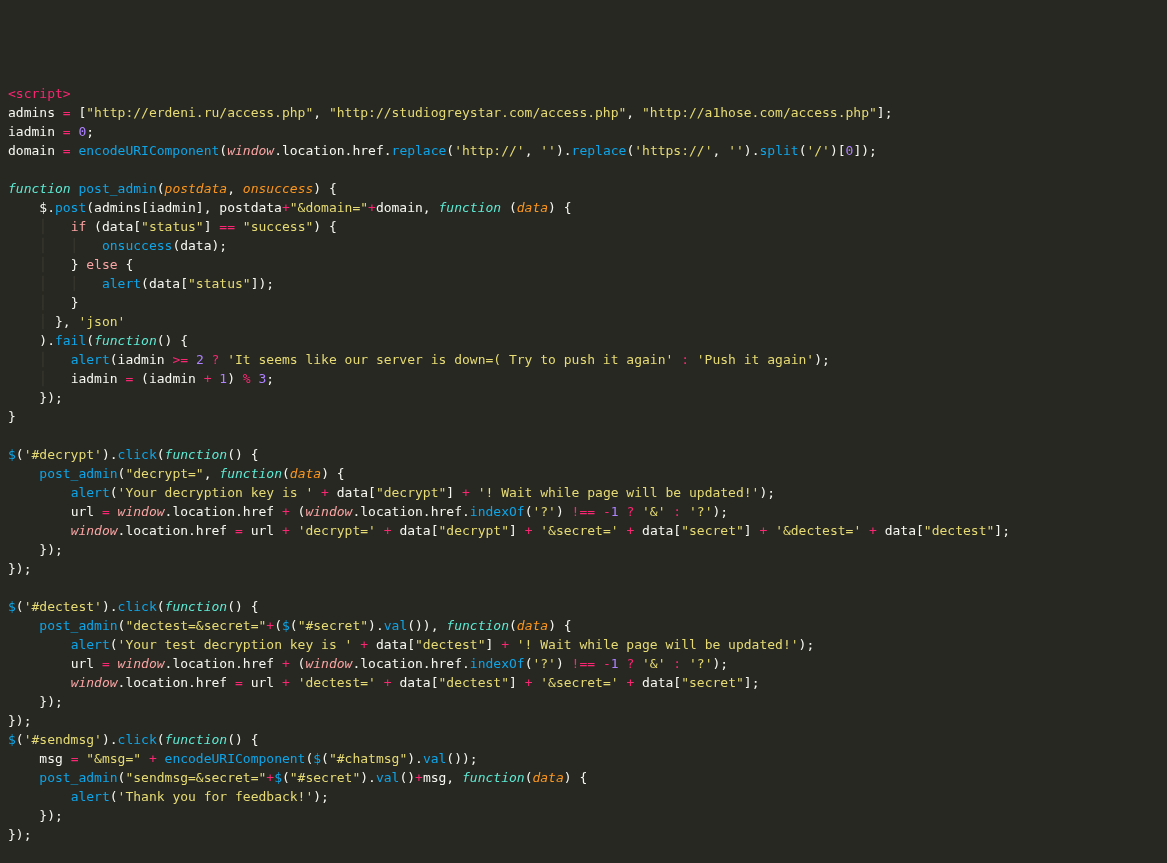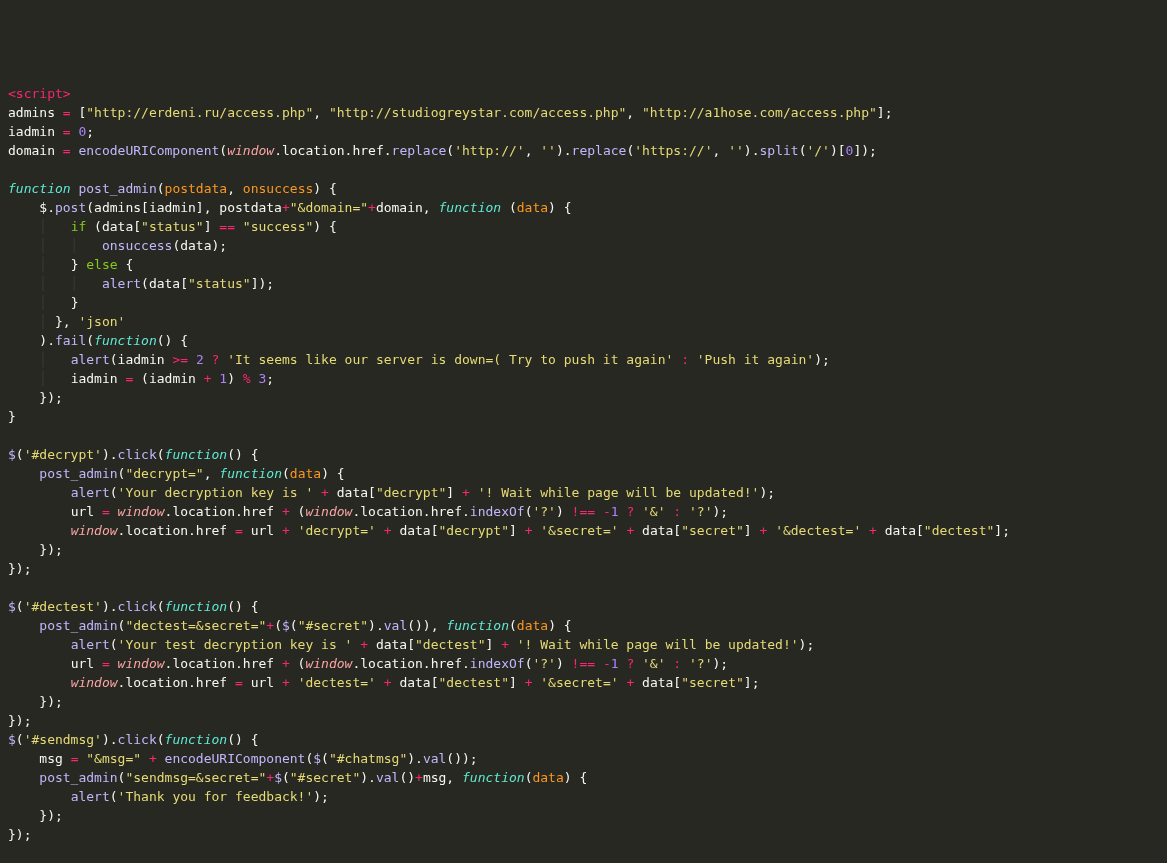--- a/index.html
+++ b/index.html
@@ -8,23 +8,23 @@
     background: #272822;
     color: #f8f8f2;
     font-family: "Consolas", "Monaco", monospace;
     font-size: 13px;
     line-height: 19px;
     white-space: pre;
     overflow-x: auto;
   }
   .tag    { color: #f92672; }
   .kw     { color: #5eead4; font-style: italic; }
-  .kw2    { color: #84cc16; }
-  .fn     { color: #c4b5fd; }
-  .param  { color: #fd971f; }
+  .kw2    { color: #fca5a5; }
+  .fn     { color: #0ea5e9; }
+  .param  { color: #fd971f; font-style: italic; }
   .op     { color: #f92672; }
   .num    { color: #ae81ff; }
   .str    { color: #e6db74; }
   .obj    { color: #fca5a5; font-style: italic; }
   .plain  { color: #f8f8f2; }
   .indent { color: #3b3a32; }
 </style>
 </head>
 <body>
 

